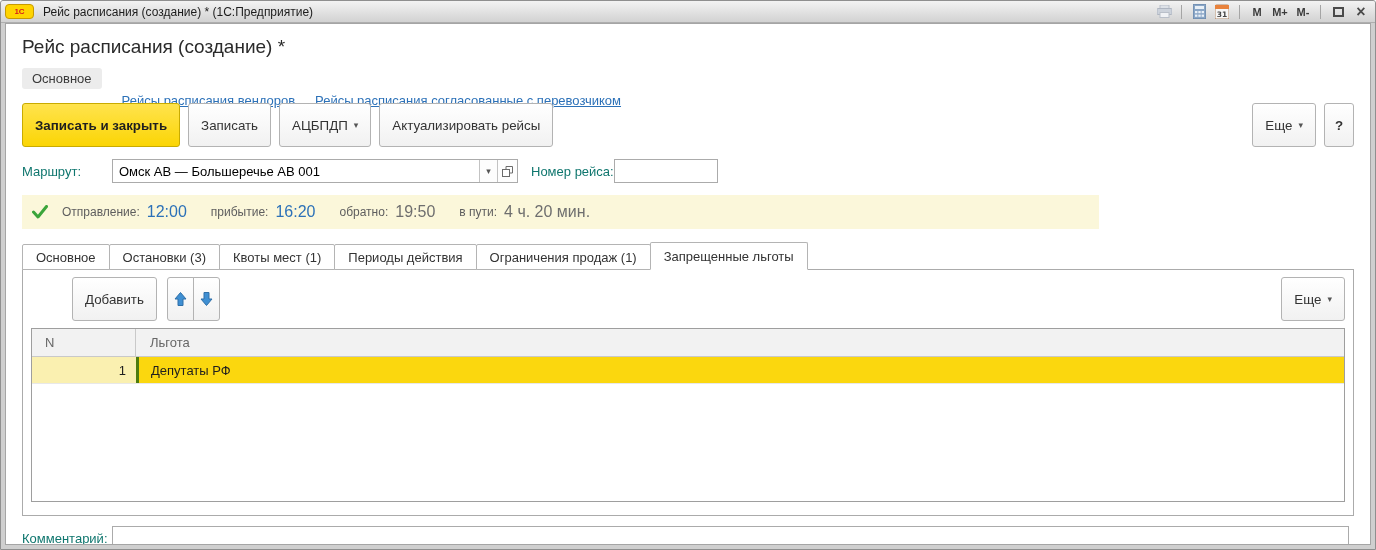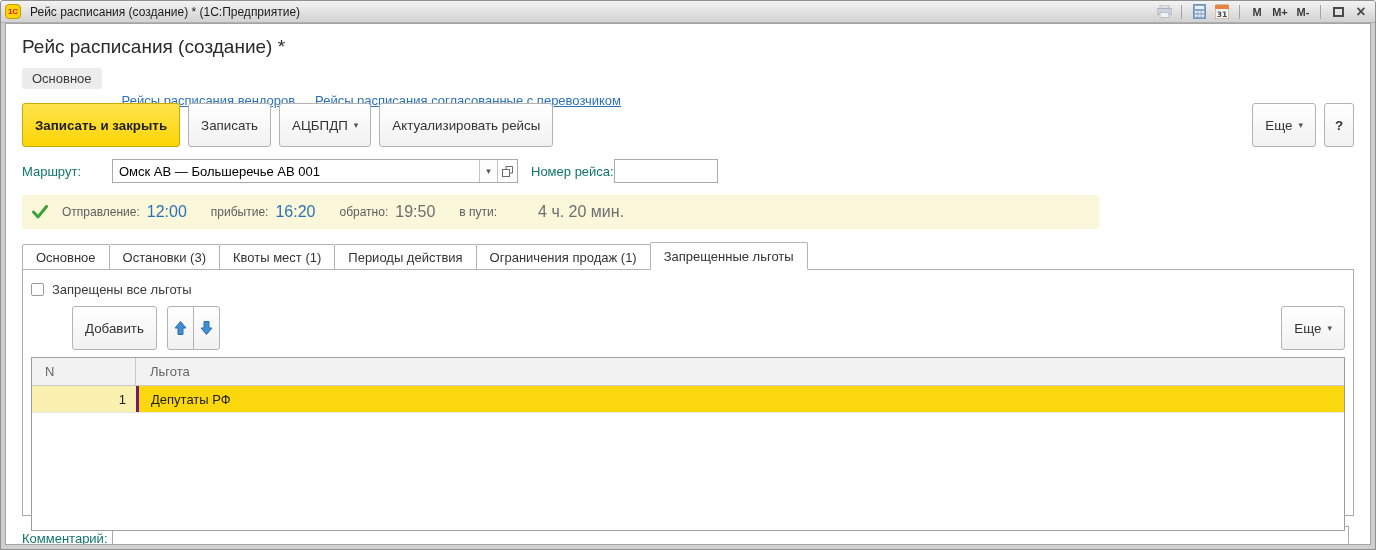--- a/index.html
+++ b/index.html
@@ -3,21 +3,21 @@
 <meta charset="utf-8">
 <style>
   * { margin:0; padding:0; box-sizing:border-box; }
   html,body { width:1376px; height:550px; }
   body { font-family:"Liberation Sans","DejaVu Sans",sans-serif; font-size:13px; color:#333; }
 
   .window { position:relative; width:1376px; height:550px; background:#cfcfcf; border:1px solid #8f8f8f; border-radius:3px 3px 0 0; overflow:hidden; }
 
   
   .titlebar { height:22px; background:linear-gradient(#f3f3f3,#d2d2d2); display:flex; align-items:center; padding:0 6px 0 4px; border-bottom:1px solid #aeaeae; }
-  .app-logo { width:16px; height:15px; background:#ffd400; border:1px solid #c79a00; border-radius:4px; color:#d61c1c; font-weight:bold; font-size:8px; display:flex; align-items:center; justify-content:center; margin-right:9px; }
+  .app-logo { width:29px; height:15px; background:#ffd400; border:1px solid #c79a00; border-radius:4px; color:#d61c1c; font-weight:bold; font-size:8px; display:flex; align-items:center; justify-content:center; margin-right:9px; }
   .tb-title { font-size:12px; color:#1c1c1c; flex:1; white-space:nowrap; overflow:hidden; }
   .tb-icons { display:flex; align-items:center; gap:7px; }
   .tb-btn { display:flex; align-items:center; justify-content:center; min-width:16px; height:16px; color:#3c3c3c; font-size:11px; font-weight:bold; cursor:default; }
   .tb-sep { width:1px; height:14px; background:#a5a5a5; margin:0 2px; }
   .maxi { width:11px; height:10px; border:2px solid #4a4a4a; }
   .tb-close { font-size:16px; line-height:1; color:#4a4a4a; }
 
   
   .bodyarea { position:absolute; left:4px; right:4px; top:22px; bottom:4px; background:#fff; border:1px solid #a5a5a5; padding:0 16px; overflow:hidden; }
 
@@ -44,21 +44,21 @@
   .lbl-flight { margin-left:13px; }
   .input-plain { height:24px; border:1px solid #ababab; padding:0 6px; font:inherit; outline:none; }
   .flight-input { width:104px; }
 
   
   .info-bar { margin-top:12px; width:1077px; height:34px; background:#fbf7da; display:flex; align-items:center; padding:0 10px; }
   .check-icon { margin-right:14px; display:flex; }
   .ib-label { font-size:12px; color:#5e5e5e; margin-right:7px; }
   .ib-time-link { font-size:16px; color:#2c71b8; cursor:pointer; margin-right:24px; }
   .ib-time-grey { font-size:16px; color:#6e6e6e; margin-right:24px; }
-  .ib-time-grey.last { margin-right:0;margin-left:34px; }
+  .ib-time-grey.last { margin-right:0; }
 
   
   .tabstrip { margin-top:13px; display:flex; position:relative; z-index:2; height:27px; align-items:flex-end; }
   .tab { height:26px; display:flex; align-items:center; padding:0 13px; background:#fff; border:1px solid #b4b4b4; border-radius:2px 2px 0 0; margin-right:-1px; margin-bottom:-1px; color:#333; cursor:pointer; }
   .tab.active { height:28px; border-bottom:1px solid #fff; z-index:3; }
 
   .panel { position:relative; z-index:1; border:1px solid #ababab; height:247px; background:#fff; }
 
   .check-row { margin:9px 8px 0; display:flex; align-items:center; height:20px; }
   .checkbox { width:13px; height:13px; border:1px solid #9a9a9a; border-radius:2px; background:#fff; margin-right:8px; cursor:pointer; }
@@ -73,21 +73,21 @@
 
   
   .grid { margin:7px 8px 0; border:1px solid #9e9e9e; height:174px; background:#fff; display:flex; flex-direction:column; }
   .grid-head { display:flex; height:28px; background:#f2f2f2; border-bottom:1px solid #c9c9c9; color:#666; }
   .gh-n { width:104px; display:flex; align-items:center; padding-left:13px; border-right:1px solid #c9c9c9; }
   .gh-benefit { flex:1; display:flex; align-items:center; padding-left:14px; }
   .grid-row { display:flex; height:27px; border-bottom:1px solid #e8e8e8; cursor:pointer; }
   .grid-row.selected .cell-n { background:#faf0b0; }
   .grid-row.selected .cell-benefit { background:#fbd70e; }
   .cell-n { width:104px; display:flex; align-items:center; justify-content:flex-end; padding-right:10px; color:#1f1f1f; }
-  .cell-benefit { flex:1; display:flex; align-items:center; padding-left:12px; border-left:3px solid #701a75; color:#1f1f1f; }
+  .cell-benefit { flex:1; display:flex; align-items:center; padding-left:12px; border-left:3px solid #4d7c0f; color:#1f1f1f; }
 
   
   .comment-row { margin-top:10px; display:flex; align-items:center; }
   .lbl-comment { width:90px; }
   .comment-input { flex:1; margin-right:5px; }
 </style>
 </head>
 <body>
 
 <div class="window">
@@ -199,24 +199,20 @@
     <div class="tabstrip">
       <span class="tab">Основное</span>
       <span class="tab">Остановки (3)</span>
       <span class="tab">Квоты мест (1)</span>
       <span class="tab">Периоды действия</span>
       <span class="tab">Ограничения продаж (1)</span>
       <span class="tab active">Запрещенные льготы</span>
     </div>
 
     <div class="panel">
-      <div class="check-row">
-        <span class="checkbox"></span>
-        <span class="check-label">Запрещены все льготы</span>
-      </div>
 
       <div class="tool-row">
         <button class="btn">Добавить</button>
         <span class="arrow-pair">
           <button class="btn arrow">
             <svg width="13" height="14" viewBox="0 0 13 14">
                 <path d="M6.5 0.5 L12 7 H9 V13.5 H4 V7 H1 Z" fill="#3f8fd2" stroke="#2f6fa8"></path>
               </svg>
           </button>
           <button class="btn arrow">

